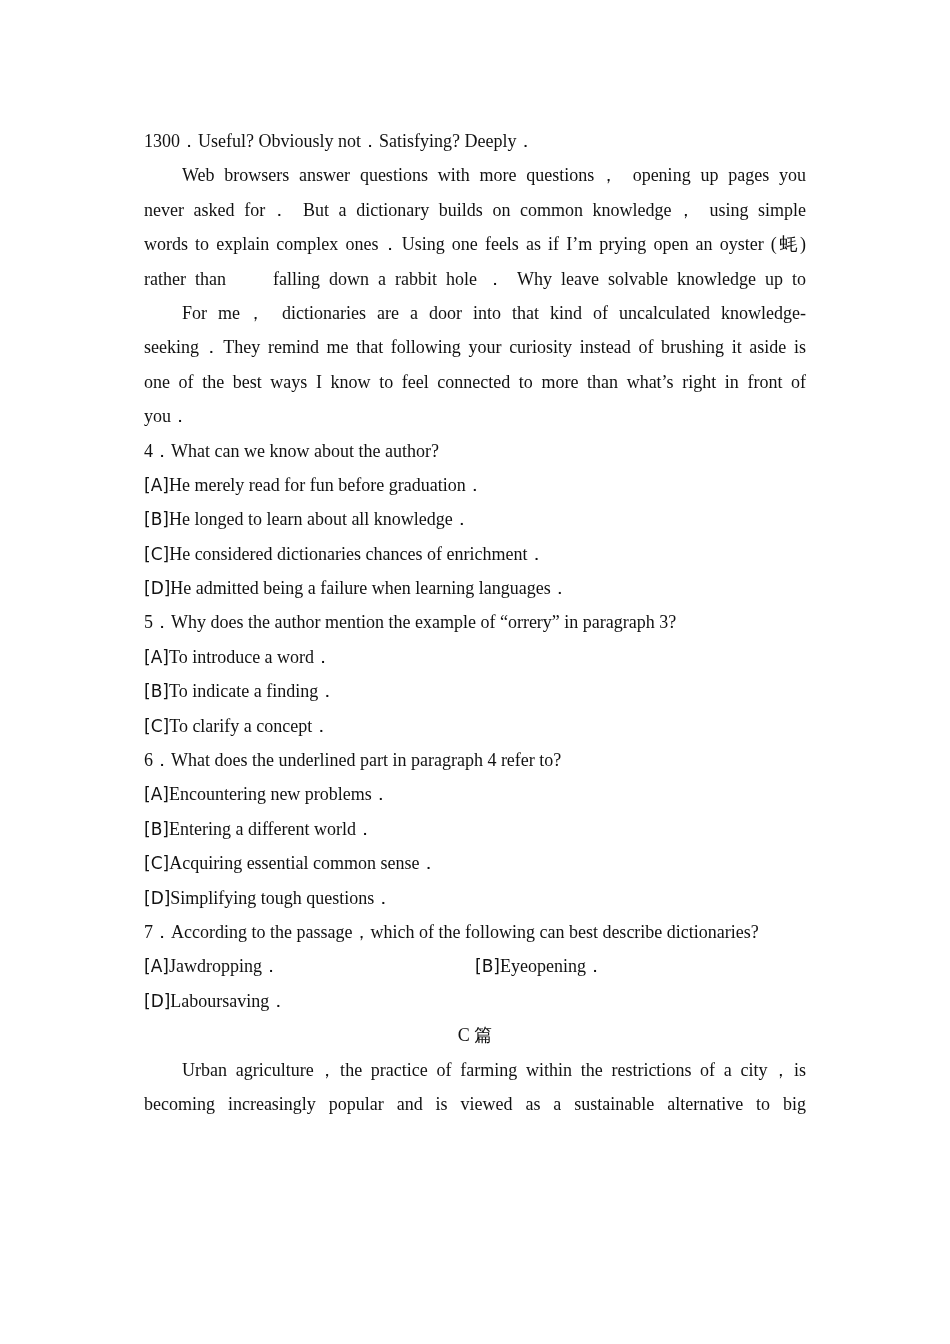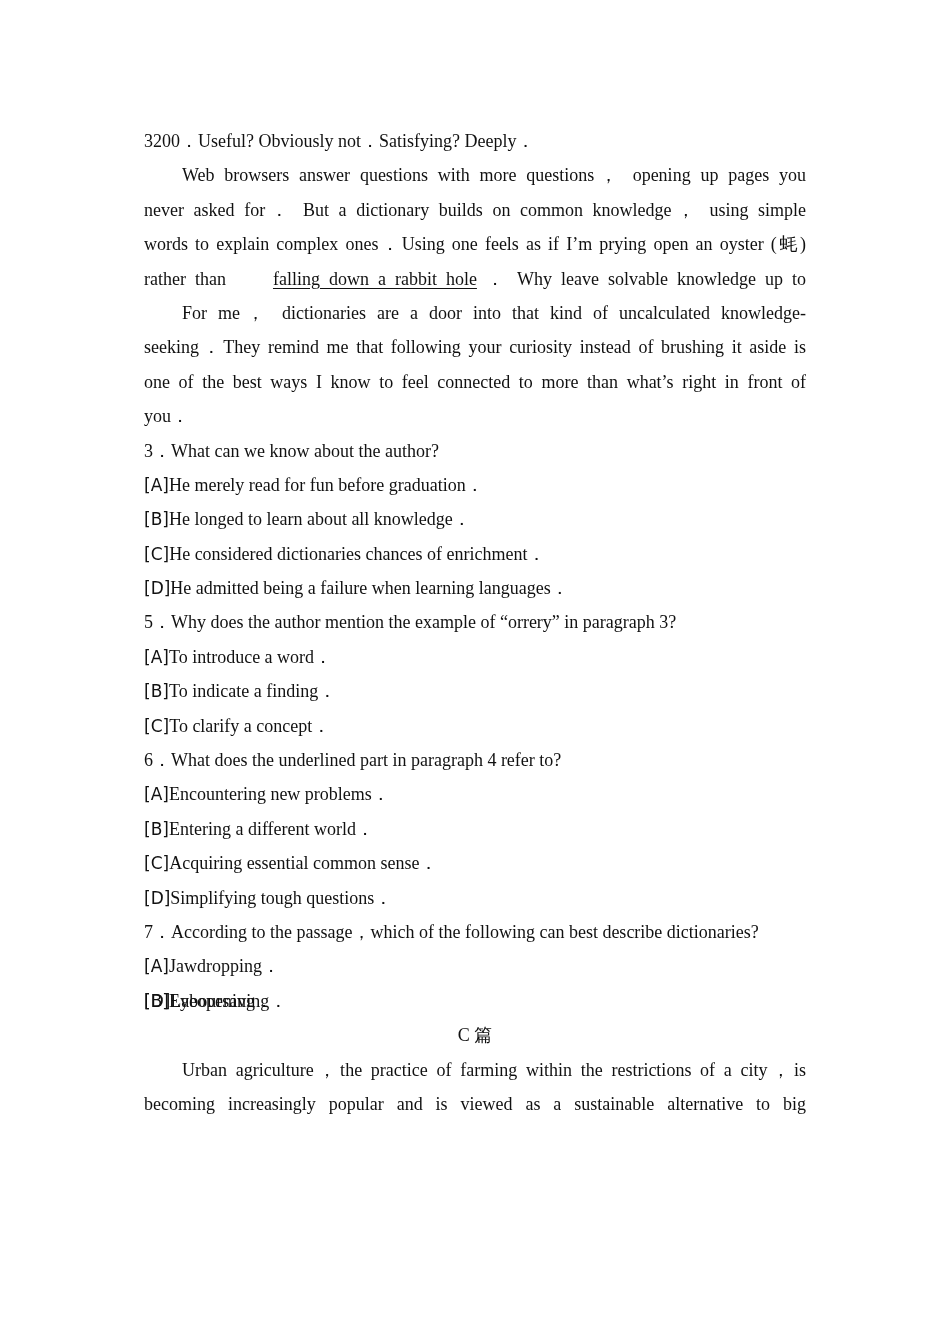--- a/index.html
+++ b/index.html
@@ -3,52 +3,52 @@
 <meta charset="utf-8">
 <style>
   html, body { margin: 0; padding: 0; background: #ffffff; }
   body { width: 950px; height: 1344px; position: relative; overflow: hidden;
          font-family: "Liberation Serif", "DejaVu Serif", serif; color: #111; }
   .page { position: absolute; left: 144px; top: 124px; width: 662px; }
   .line { font-size: 18px; line-height: 34.4px; height: 34.4px; white-space: nowrap; }
   .just { text-align: justify; text-align-last: justify; white-space: normal; overflow: hidden; }
   .indent { padding-left: 38px; }
   .opt { font-family: "DejaVu Sans", "Liberation Sans", sans-serif; font-size: 17px; }
-  .u { text-decoration: underline; text-underline-offset: 3px; margin-left: 38px; }
-  .two { display: flex; flex-direction: column; }
+  .u { text-underline-offset: 3px; margin-left: 38px; }
+  .two { display: flex; }
   .two > div { width: 335px; }
   .center { text-align: center; font-weight: normal; }
 </style>
 </head>
 <body>
 
 <div class="page">
 
-  <div class="line">3200．Useful? Obviously not．Satisfying? Deeply．</div>
+  <div class="line">1300．Useful? Obviously not．Satisfying? Deeply．</div>
 
   <div>
     <div class="line just indent">Web browsers answer questions with more questions， opening up pages you</div>
     <div class="line just">never asked for． But a dictionary builds on common knowledge， using simple</div>
     <div class="line just">words to explain complex ones．Using one feels as if I’m prying open an oyster (蚝)</div>
     <div class="line just">
       <span>rather than</span>
       <span class="u">falling down a rabbit hole</span>
       <span>． Why leave solvable knowledge up to</span>
     </div>
   </div>
 
   <div>
     <div class="line just indent">For me， dictionaries are a door into that kind of uncalculated knowledge-</div>
     <div class="line just">seeking．They remind me that following your curiosity instead of brushing it aside is</div>
     <div class="line just">one of the best ways I know to feel connected to more than what’s right in front of</div>
     <div class="line">you．</div>
   </div>
 
   <div>
-    <div class="line">3．What can we know about the author?</div>
+    <div class="line">4．What can we know about the author?</div>
     <div class="line"><span class="opt">[A]</span><span>He merely read for fun before graduation．</span></div>
     <div class="line"><span class="opt">[B]</span><span>He longed to learn about all knowledge．</span></div>
     <div class="line"><span class="opt">[C]</span><span>He considered dictionaries chances of enrichment．</span></div>
     <div class="line"><span class="opt">[D]</span><span>He admitted being a failure when learning languages．</span></div>
   </div>
 
   <div>
     <div class="line">5．Why does the author mention the example of “orrery” in paragraph 3?</div>
     <div class="line"><span class="opt">[A]</span><span>To introduce a word．</span></div>
     <div class="line"><span class="opt">[B]</span><span>To indicate a finding．</span></div>

